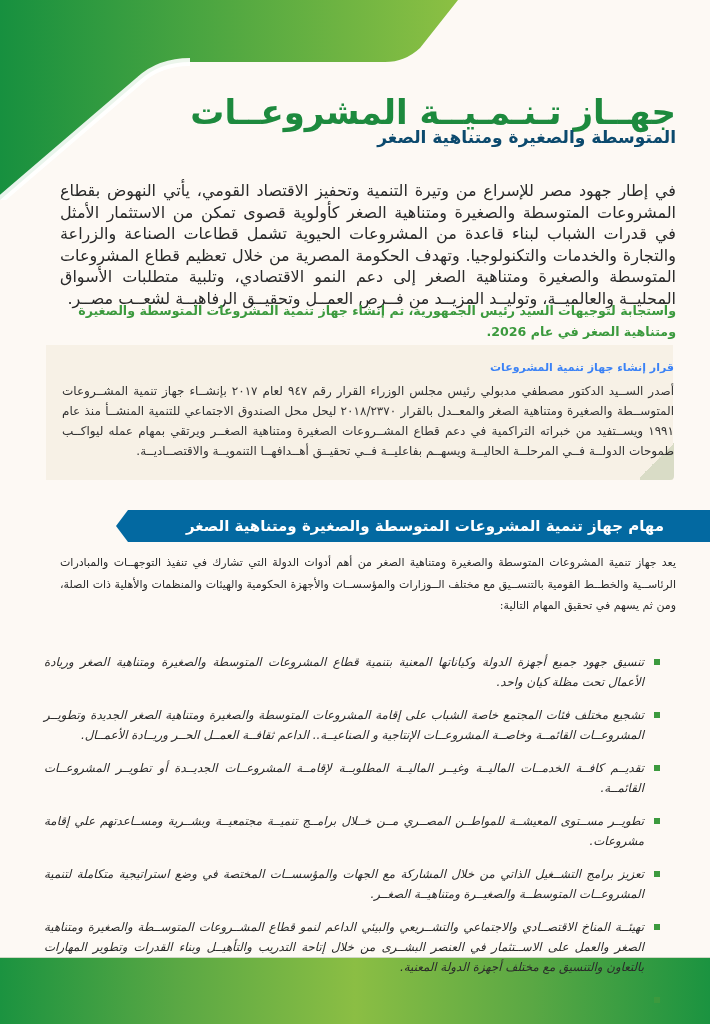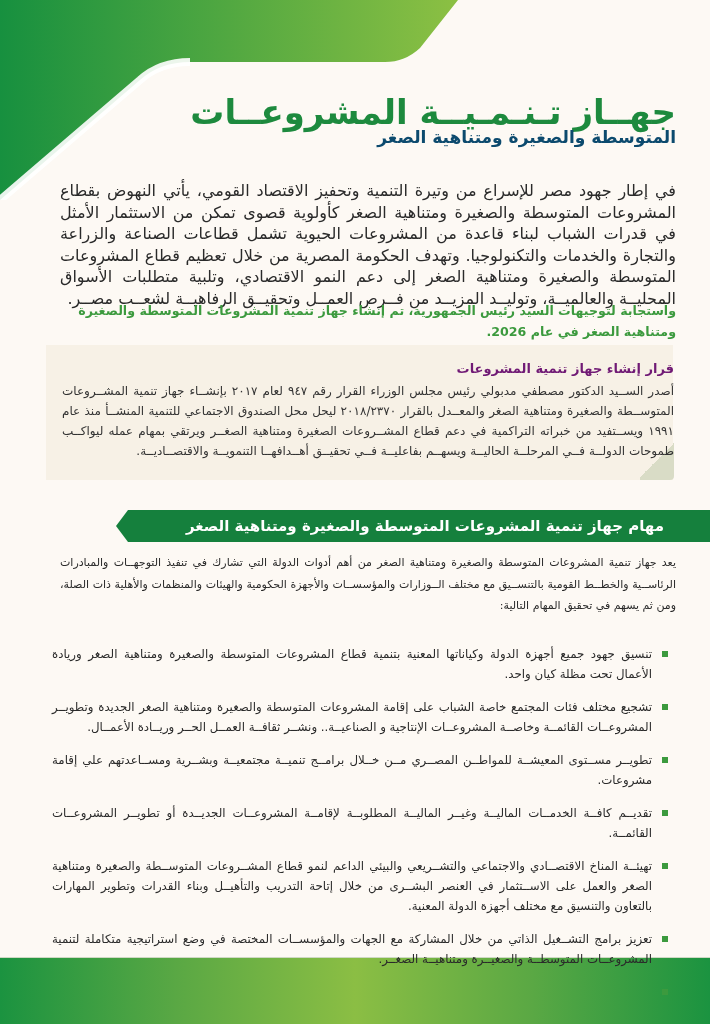--- a/index.html
+++ b/index.html
@@ -37,40 +37,40 @@
     position:absolute; left:46px; top:345px; width:627px; height:135px;
     background:#f7f1e6; border-radius:0 0 0 0;
   }
   .box-corner {
     position:absolute; left:640px; top:440px; width:34px; height:40px;
     background:linear-gradient(135deg,transparent 50%,#d9dcc6 50%);
     border-radius:0 0 4px 0;
   }
   .box-title {
     position:absolute; right:36px; top:361px; width:620px;
-    font-size:13px; font-weight:bold; margin:0; color:#701a75;
+    font-size:11px; font-weight:bold; margin:0; color:#3b82f6;
   }
   .box-body {
     position:absolute; right:36px; top:381px; width:612px;
     font-size:12px; line-height:20px; margin:0; text-align:justify; color:#333;
   }
   .banner {
     position:absolute; left:116px; top:510px; width:594px; height:32px;
-    background:#15803d; color:#fff;
+    background:#0369a1; color:#fff;
     clip-path:polygon(12px 0,100% 0,100% 100%,12px 100%,0 50%);
     display:flex; align-items:center;
   }
   .banner span { margin-right:46px; font-size:15px; font-weight:bold; }
   .tasks-intro {
     position:absolute; right:0; top:552px; width:616px;
     font-size:11px; line-height:21.5px; text-align:justify; margin:0;
   }
   .task-list {
     position:absolute; right:0; top:636px; width:616px;
-    list-style:none; margin:8px; padding:0;
+    list-style:none; margin:16px; padding:0;font-style:italic;
   }
   .task-list li {
     position:relative; padding-right:16px;
     font-size:11.8px; line-height:20px; margin-bottom:13px; text-align:justify;
   }
   .bullet {
     position:absolute; right:0; top:7px; width:6px; height:6px; background:#3c9a3e;
   }
 </style>
 </head>
@@ -102,20 +102,20 @@
 <p class="box-body">أصدر الســيد الدكتور مصطفي مدبولي رئيس مجلس الوزراء القرار رقم ٩٤٧ لعام ٢٠١٧ بإنشــاء جهاز تنمية المشــروعات المتوســطة والصغيرة ومتناهية الصغر والمعــدل بالقرار ٢٠١٨/٢٣٧٠ ليحل محل الصندوق الاجتماعي للتنمية المنشــأ منذ عام ١٩٩١ ويســتفيد من خبراته التراكمية في دعم قطاع المشــروعات الصغيرة ومتناهية الصغــر ويرتقي بمهام عمله ليواكــب طموحات الدولــة فــي المرحلــة الحاليــة ويسهــم بفاعليــة فــي تحقيــق أهــدافهــا التنمويــة والاقتصــاديــة.</p>
 
 <div class="banner">
   <span>مهام جهاز تنمية المشروعات المتوسطة والصغيرة ومتناهية الصغر</span>
 </div>
 
 <div class="content">
   <p class="tasks-intro">يعد جهاز تنمية المشروعات المتوسطة والصغيرة ومتناهية الصغر من أهم أدوات الدولة التي تشارك في تنفيذ التوجهــات والمبادرات الرئاســية والخطــط القومية بالتنســيق مع مختلف الــوزارات والمؤسســات والأجهزة الحكومية والهيئات والمنظمات والأهلية ذات الصلة، ومن ثم يسهم في تحقيق المهام التالية:</p>
   <ul class="task-list">
     <li><span class="bullet"></span><span>تنسيق جهود جميع أجهزة الدولة وكياناتها المعنية بتنمية قطاع المشروعات المتوسطة والصغيرة ومتناهية الصغر وريادة الأعمال تحت مظلة كيان واحد.</span></li>
-    <li><span class="bullet"></span><span>تشجيع مختلف فئات المجتمع خاصة الشباب على إقامة المشروعات المتوسطة والصغيرة ومتناهية الصغر الجديدة وتطويــر المشروعــات القائمــة وخاصــة المشروعــات الإنتاجية و الصناعيــة.. ونشــر ثقافــة العمــل الحــر وريــادة الأعمــال.</span></li>
+    <li><span class="bullet"></span><span>تشجيع مختلف فئات المجتمع خاصة الشباب على إقامة المشروعات المتوسطة والصغيرة ومتناهية الصغر الجديدة وتطويــر المشروعــات القائمــة وخاصــة المشروعــات الإنتاجية و الصناعيــة.. الداعم ثقافــة العمــل الحــر وريــادة الأعمــال.</span></li>
+    <li><span class="bullet"></span><span>تقديــم كافــة الخدمــات الماليــة وغيــر الماليــة المطلوبــة لإقامــة المشروعــات الجديــدة أو تطويــر المشروعــات القائمــة.</span></li>
     <li><span class="bullet"></span><span>تطويــر مســتوى المعيشــة للمواطــن المصــري مــن خــلال برامــج تنميــة مجتمعيــة وبشــرية ومســاعدتهم علي إقامة مشروعات.</span></li>
-    <li><span class="bullet"></span><span>تقديــم كافــة الخدمــات الماليــة وغيــر الماليــة المطلوبــة لإقامــة المشروعــات الجديــدة أو تطويــر المشروعــات القائمــة.</span></li>
+    <li><span class="bullet"></span><span>تعزيز برامج التشــغيل الذاتي من خلال المشاركة مع الجهات والمؤسســات المختصة في وضع استراتيجية متكاملة لتنمية المشروعــات المتوسطــة والصغيــرة ومتناهيــة الصغــر.</span></li>
     <li><span class="bullet"></span><span>تهيئــة المناخ الاقتصــادي والاجتماعي والتشــريعي والبيئي الداعم لنمو قطاع المشــروعات المتوســطة والصغيرة ومتناهية الصغر والعمل على الاســتثمار في العنصر البشــرى من خلال إتاحة التدريب والتأهيــل وبناء القدرات وتطوير المهارات بالتعاون والتنسيق مع مختلف أجهزة الدولة المعنية.</span></li>
-    <li><span class="bullet"></span><span>تعزيز برامج التشــغيل الذاتي من خلال المشاركة مع الجهات والمؤسســات المختصة في وضع استراتيجية متكاملة لتنمية المشروعــات المتوسطــة والصغيــرة ومتناهيــة الصغــر.</span></li>
     <li><span class="bullet"></span></li>
   </ul>
 </div>
 
 </body></html>

